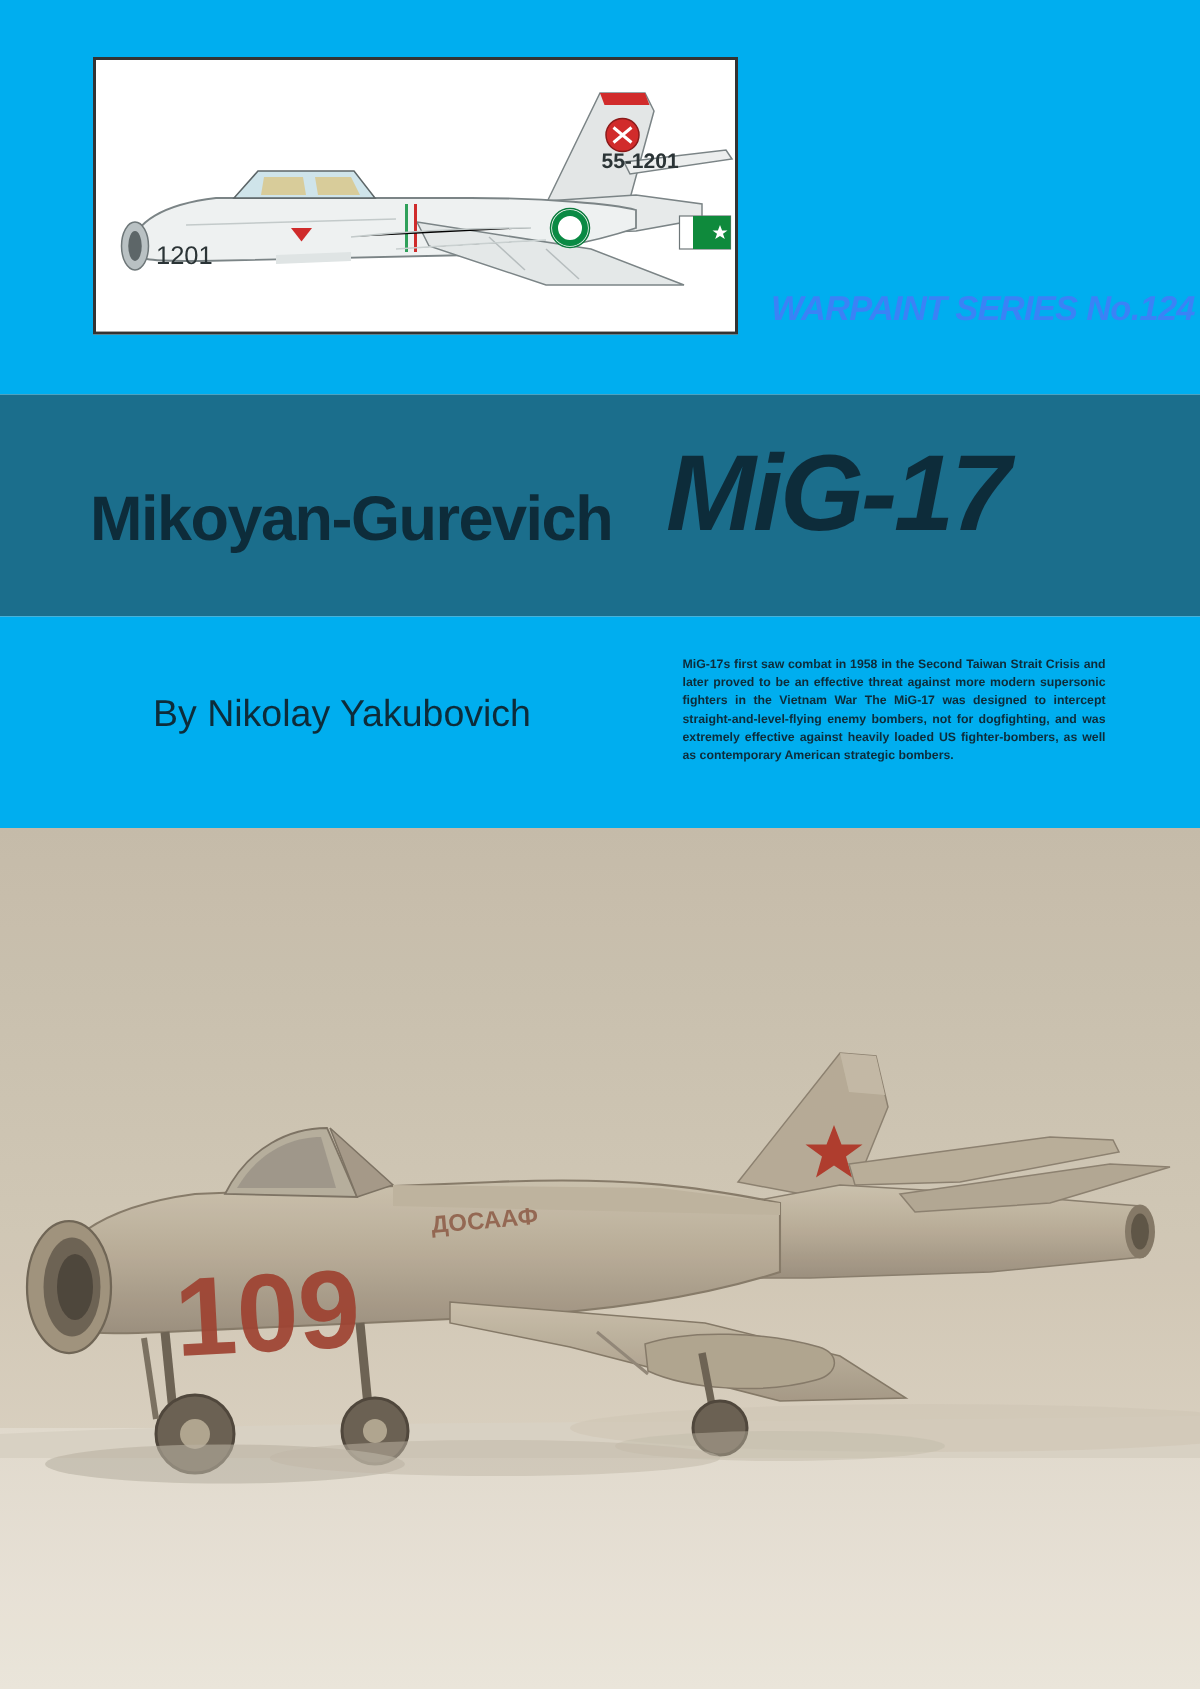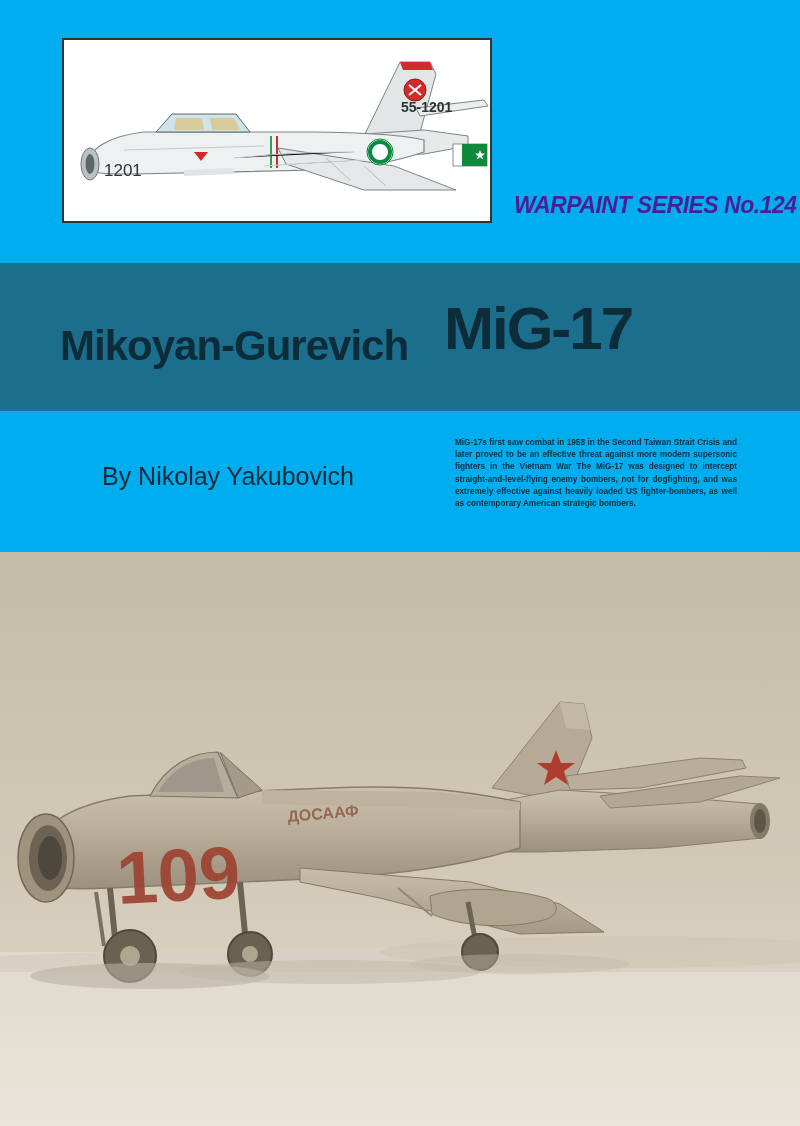--- a/index.html
+++ b/index.html
@@ -41,21 +41,21 @@
     position: absolute;
     left: 514px;
     top: 192px;
     width: 270px;
     text-align: right;
     font-family: "Liberation Sans", sans-serif;
     font-weight: bold;
     font-style: italic;
     font-size: 23px;
     letter-spacing: -0.5px;
-    color: #4c1d95;
+    color: #3b82f6;
     white-space: nowrap;
   }
 
   
   .title-band {
     position: absolute;
     left: 0; top: 263px;
     width: 800px;
     height: 148px;
     background: #1b6e8c;
@@ -70,25 +70,26 @@
     color: #0d2c3a;
     letter-spacing: -1px;
     white-space: nowrap;
   }
   .model {
     position: absolute;
     left: 444px;
     top: 283px;
     font-family: "Liberation Sans", sans-serif;
     font-weight: bold;
-    font-size: 60px;
+    font-size: 72px;
     line-height: 92px;
     color: #0d2c3a;
     letter-spacing: -2px;
     white-space: nowrap;
+    font-style: italic;
   }
 
   
   .mid-band {
     position: absolute;
     left: 0; top: 411px;
     width: 800px;
     height: 141px;
     background: #00aeef;
   }

